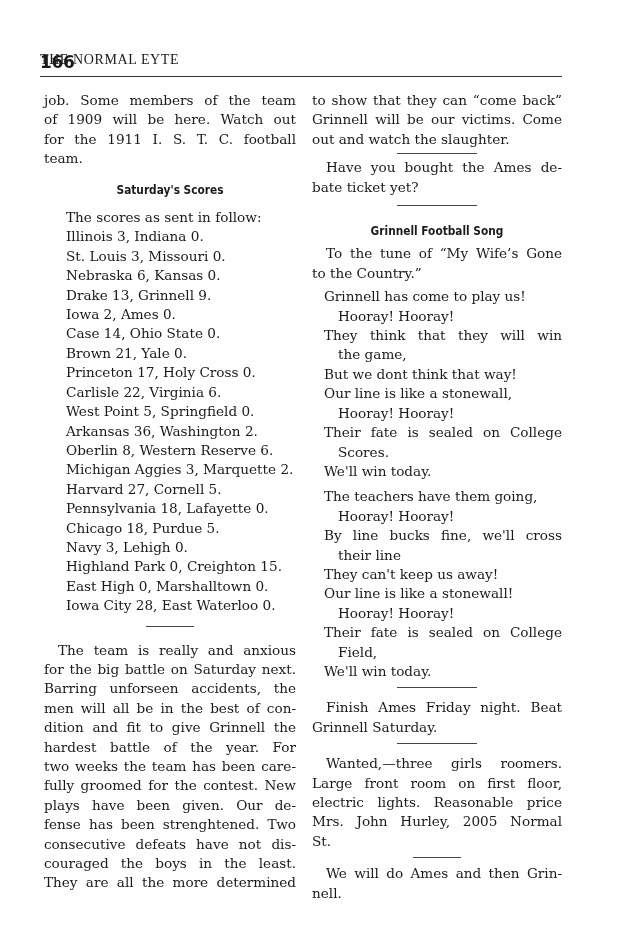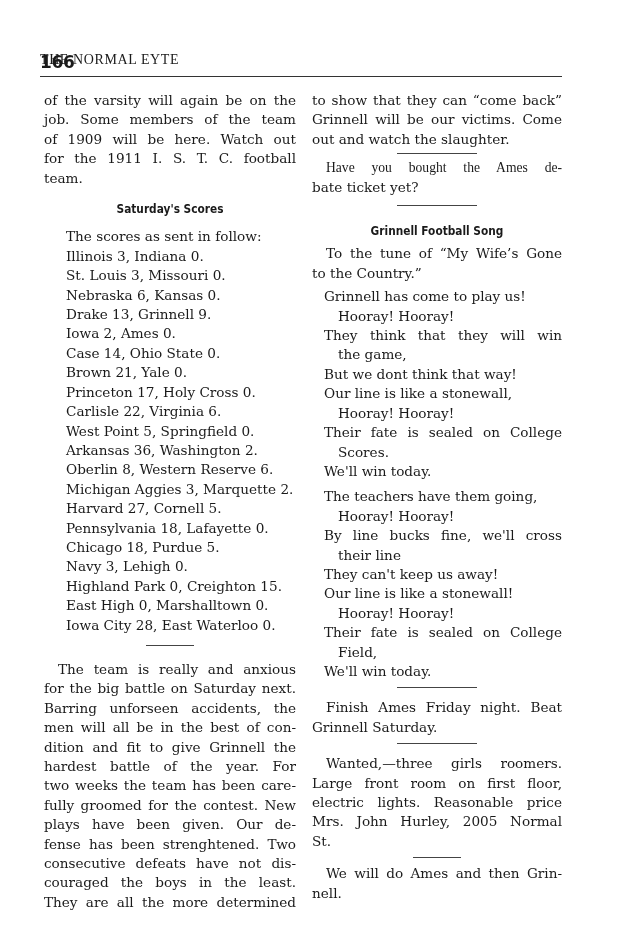--- a/index.html
+++ b/index.html
@@ -96,21 +96,20 @@
 <body>
 
 <div class="page-header">
   <span class="page-number">166</span>
   <div class="running-title">THE NORMAL EYTE</div>
 </div>
 <div class="header-rule"></div>
 
 <div class="column col-left">
   <div class="para">
-    <span class="justified-line">of the varsity will again be on the</span>
     <span class="justified-line">job.  Some members of the team</span>
     <span class="justified-line">of 1909 will be here.  Watch out</span>
     <span class="justified-line">for the 1911 I. S. T. C. football</span>
     <span class="line">team.</span>
   </div>
 
   <div class="heading">Saturday's Scores</div>
 
   <ul class="score-list">
     <li>The scores as sent in follow:</li>
@@ -158,21 +157,21 @@
 <div class="column col-right">
   <div class="para">
     <span class="justified-line">to show that they can “come back”</span>
     <span class="justified-line">Grinnell will be our victims.  Come</span>
     <span class="line">out and watch the slaughter.</span>
   </div>
 
   <div class="divider" style="margin:4px auto 4px auto;"></div>
 
   <div class="para">
-    <span class="justified-line" style="padding-left:14px;font-family:Liberation Serif, serif;">Have you bought the  Ames de-</span>
+    <span class="justified-line" style="padding-left:14px;">Have you bought the  Ames de-</span>
     <span class="line">bate ticket yet?</span>
   </div>
 
   <div class="divider" style="margin:8px auto 0 auto;"></div>
 
   <div class="heading" style="margin-top:16px;margin-bottom:3px;">Grinnell Football Song</div>
 
   <div class="para">
     <span class="justified-line" style="padding-left:14px;">To the tune  of  “My Wife’s Gone</span>
     <span class="line">to the Country.”</span>

